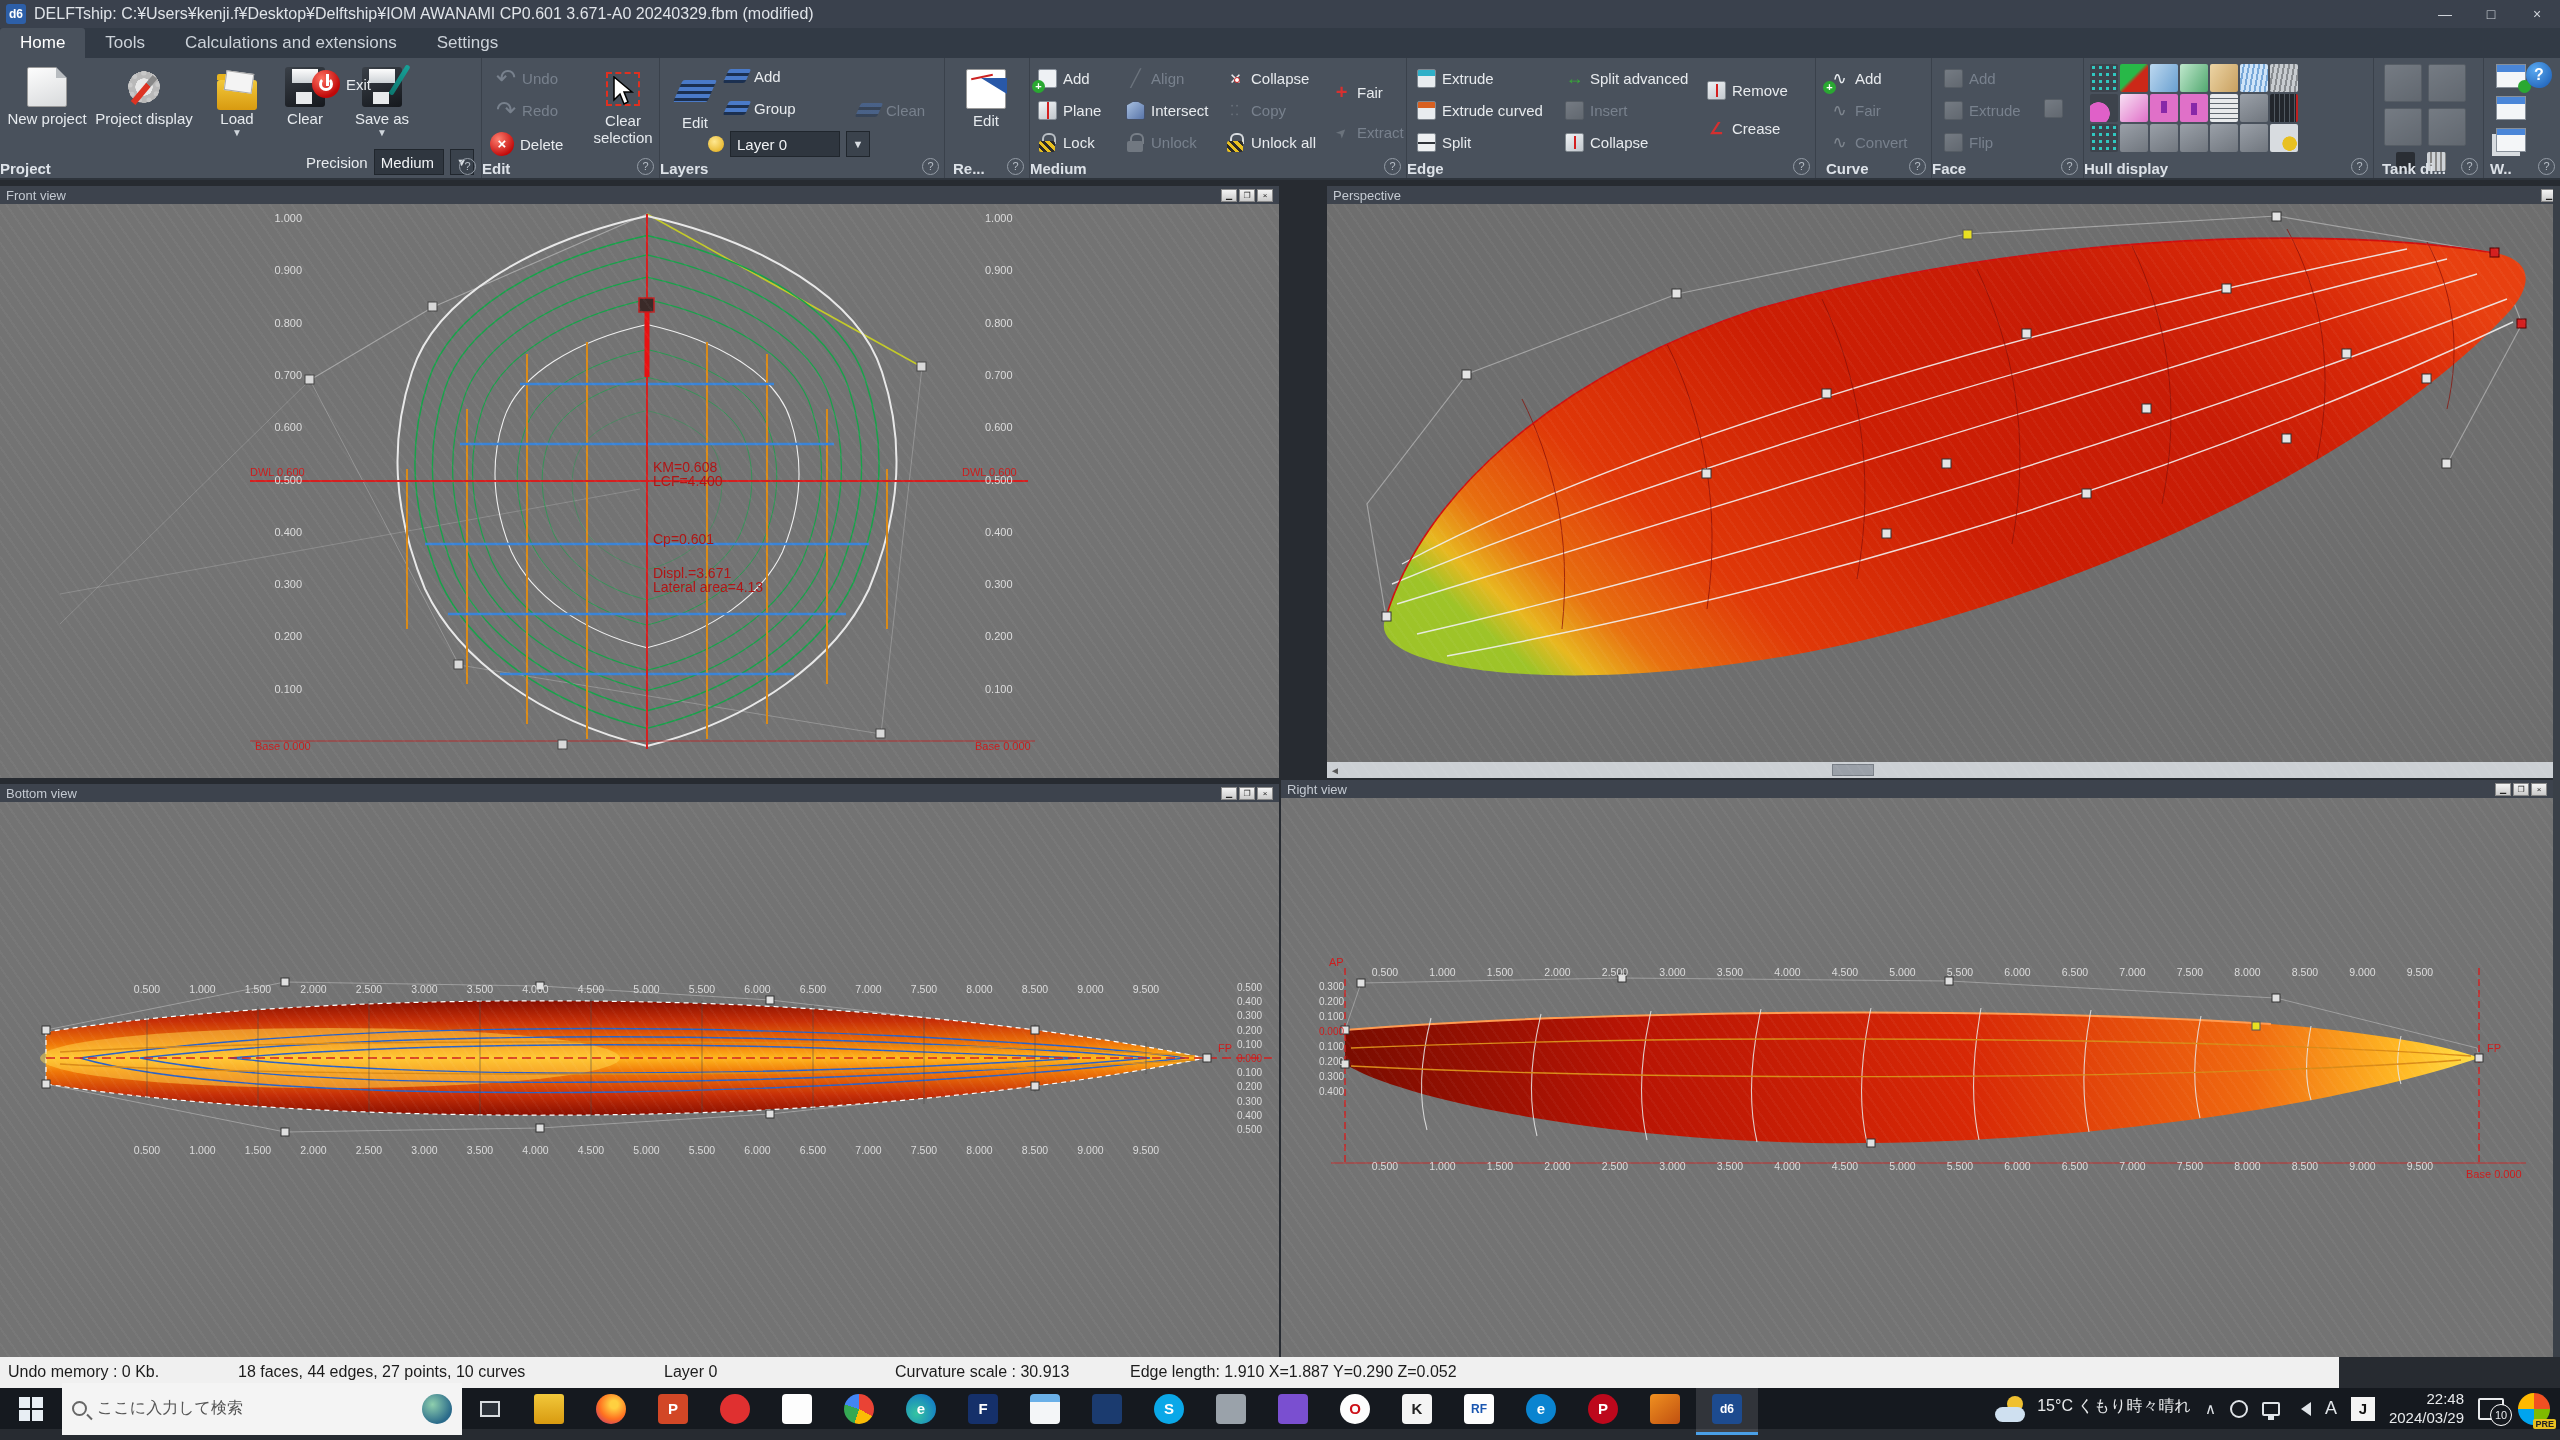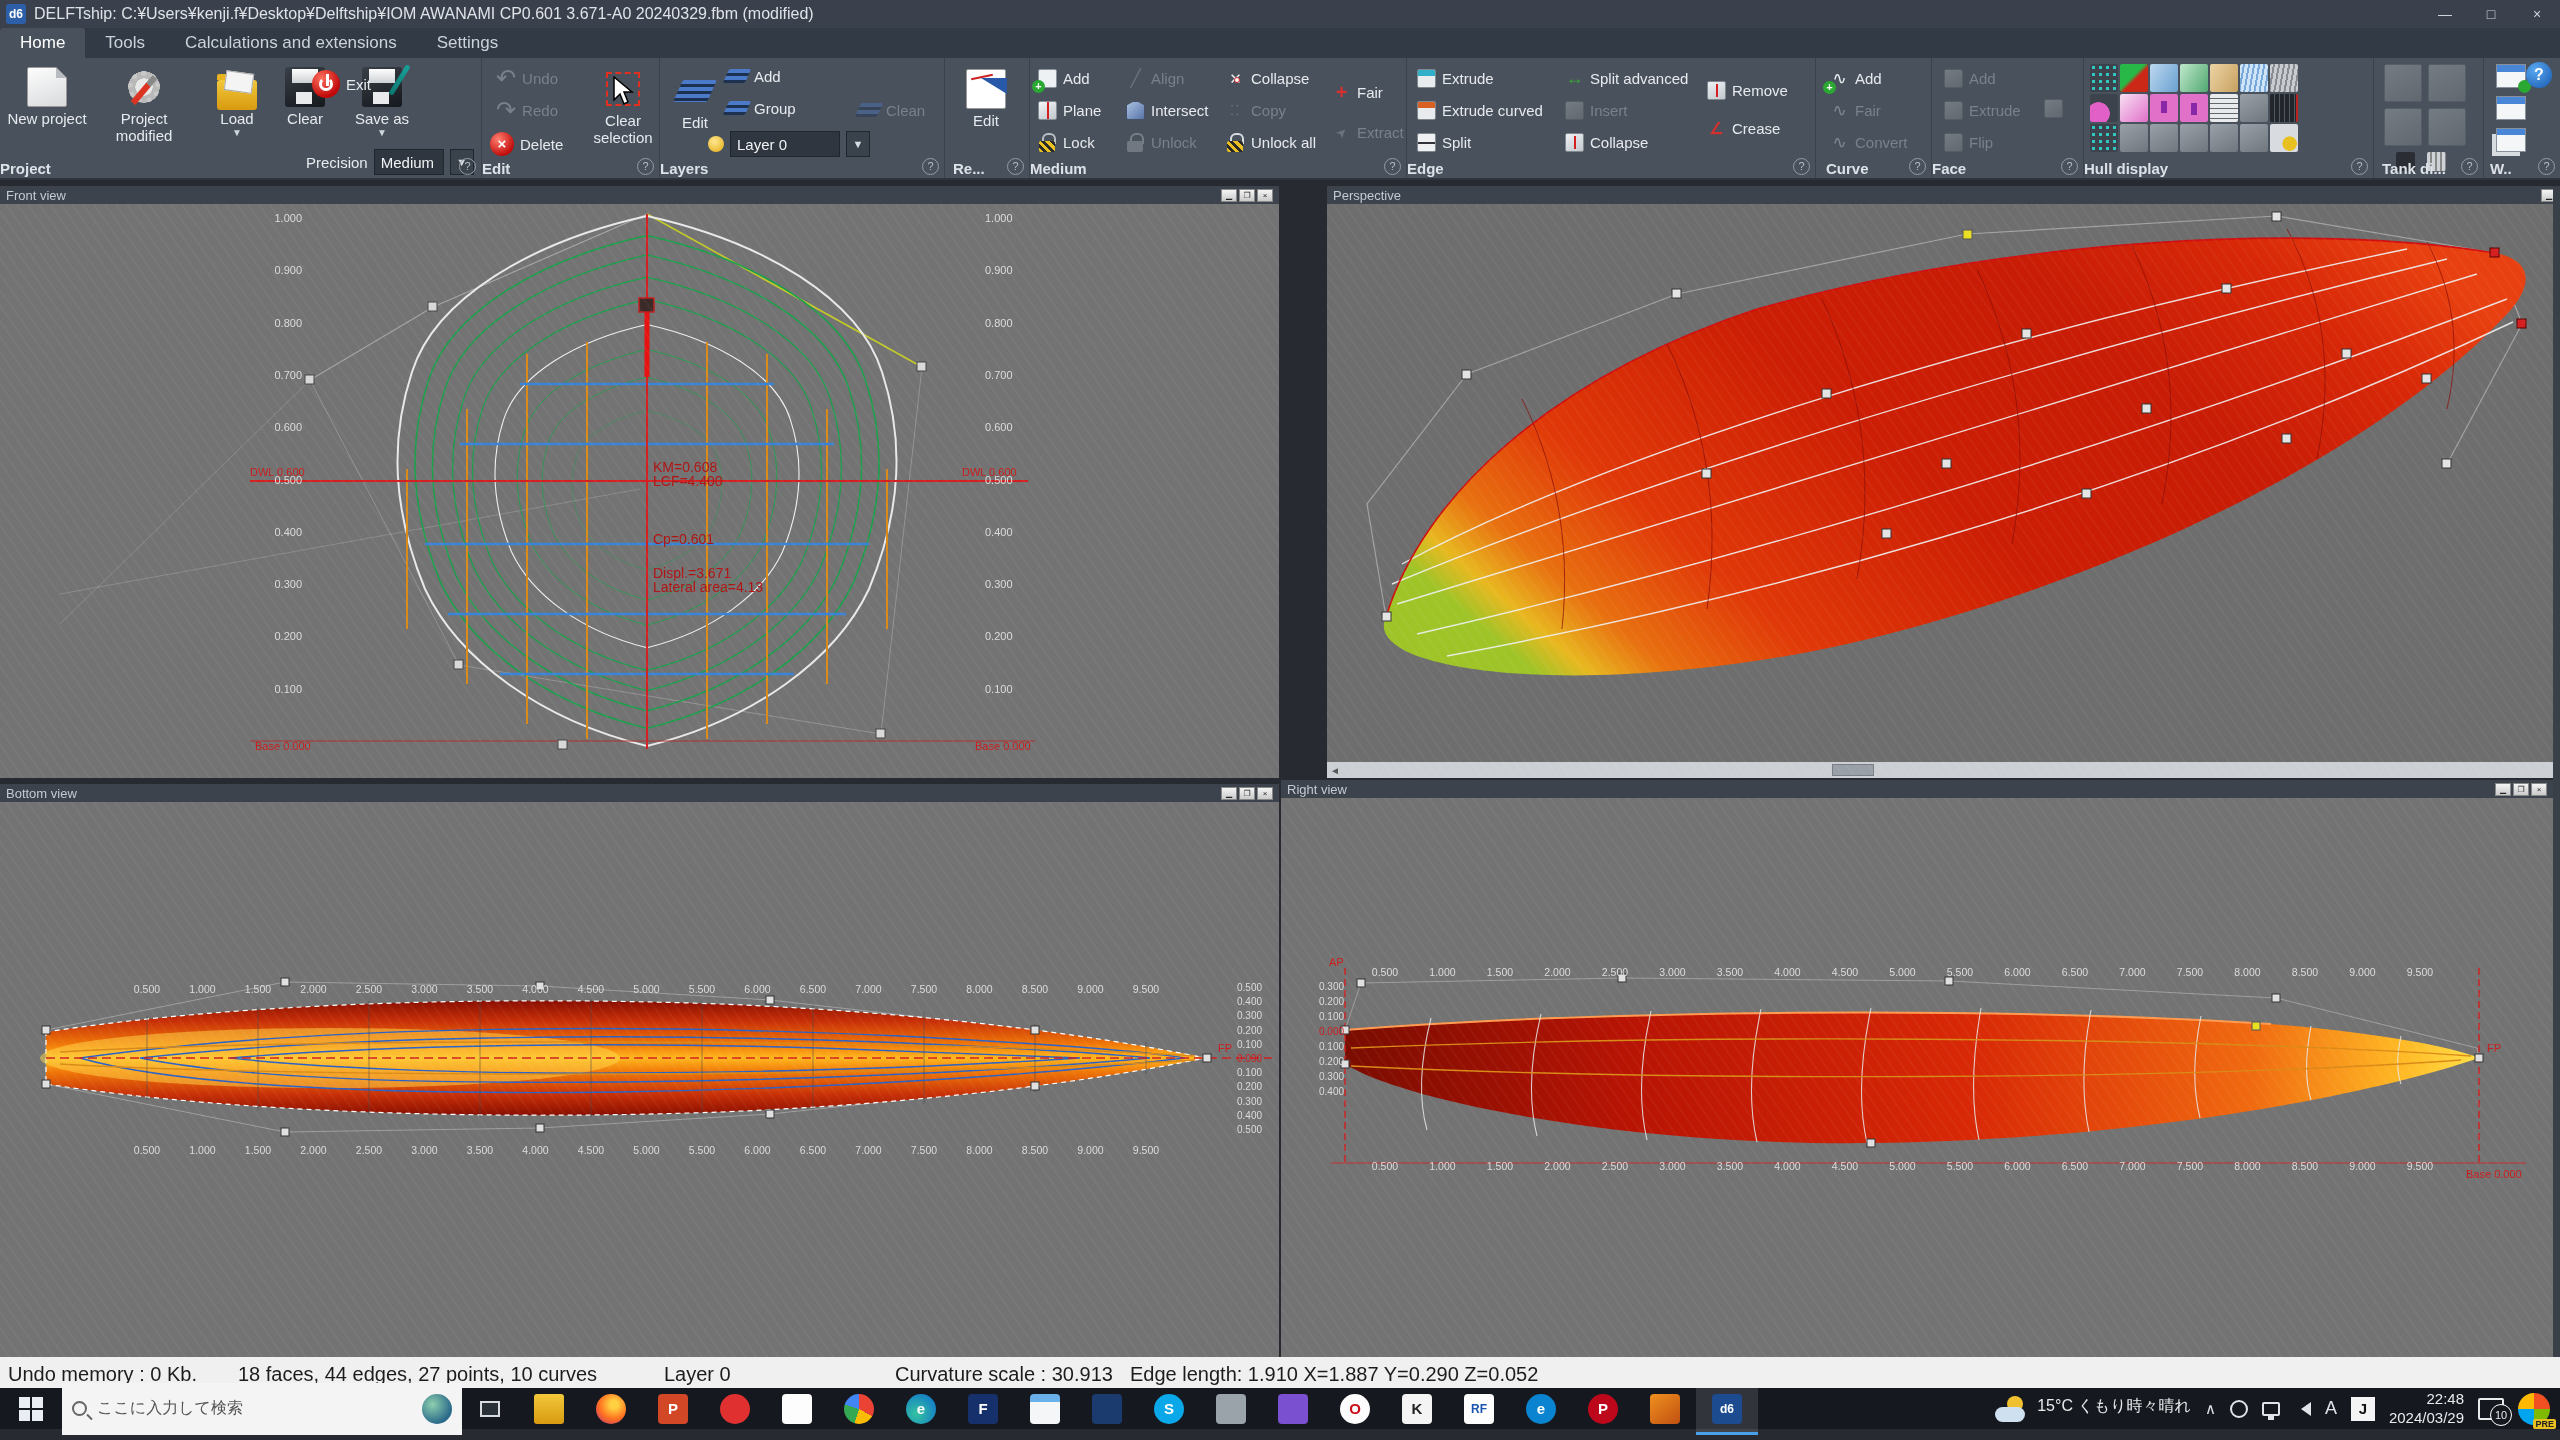--- a/index.html
+++ b/index.html
@@ -104,21 +104,21 @@
 .vbtn{width:16px;height:13px;background:linear-gradient(#f4f4f4,#cacaca);border:1px solid #888;font-size:8px;line-height:11px;text-align:center;color:#222;margin-left:2px}
 .vpbody{position:relative;background:#737373;overflow:hidden}
 .vpbody::after{content:"";position:absolute;inset:0;background:repeating-linear-gradient(55deg,rgba(255,255,255,.035) 0 2px,transparent 2px 9px);pointer-events:none}
 svg text{font-family:"Liberation Sans",sans-serif}
 .scrH{position:absolute;left:0;right:14px;bottom:0;height:16px;background:#ccd0d4;display:flex;align-items:center}
 .scrV{position:absolute;top:0;bottom:16px;right:0;width:14px;background:#ccd0d4}
 .scArr{color:#555;font-size:10px;width:16px;text-align:center}
 .thumbH{position:absolute;left:505px;width:42px;top:2px;bottom:2px;background:#9aa0a8;border:1px solid #787e86}
 .thumbV{position:absolute;top:14px;height:70px;left:2px;right:2px;background:#9aa0a8;border:1px solid #787e86}
 
-#status{position:absolute;left:0;top:1357px;width:2560px;height:31px;background:#f0f0f0;color:#1c1c1c;font-size:20px}
+#status{position:absolute;left:0;top:1357px;width:2339px;height:31px;background:#f0f0f0;color:#1c1c1c;font-size:16px}
 #status span{position:absolute;top:6px;white-space:nowrap}
 
 #taskbar{position:absolute;left:0;top:1388px;width:2560px;height:41px;background:#15191f;display:flex;align-items:center}
 #start{width:62px;height:52px;display:grid;place-content:center;grid-template-columns:11px 11px;grid-auto-rows:11px;gap:2px}
 #start i{background:#e8eef4}
 #search{width:400px;height:52px;background:#f4f4f4;display:flex;align-items:center;color:#555;font-size:16px;gap:10px;padding:0 10px}
 .mag{width:15px;height:15px;border:2px solid #666;border-radius:50%;position:relative;flex:none}
 .mag::after{content:"";position:absolute;width:7px;height:2px;background:#666;left:12px;top:13px;transform:rotate(45deg)}
 .bingball{margin-left:auto;width:30px;height:30px;border-radius:50%;background:radial-gradient(circle at 35% 35%,#8ecfae,#2a6a8a 70%)}
 #taskview{width:56px;height:52px;display:grid;place-content:center}
@@ -196,21 +196,21 @@
       <div class="bigbtn" style="left:6px;top:6px;width:82px">
         <span class="bico">
             <span class="bi bi-page"></span>
           </span>
         <span>New project</span>
       </div>
       <div class="bigbtn" style="left:92px;top:6px;width:104px">
         <span class="bico">
             <span class="bi bi-gear"></span>
           </span>
-        <span>Project modified</span>
+        <span>Project display</span>
       </div>
       <div class="bigbtn" style="left:206px;top:6px;width:62px">
         <span class="bico">
             <span class="bi bi-folder"></span>
           </span>
         <span>Load</span>
         <span class="caret">▼</span>
       </div>
       <div class="bigbtn" style="left:276px;top:6px;width:58px">
         <span class="bico">

